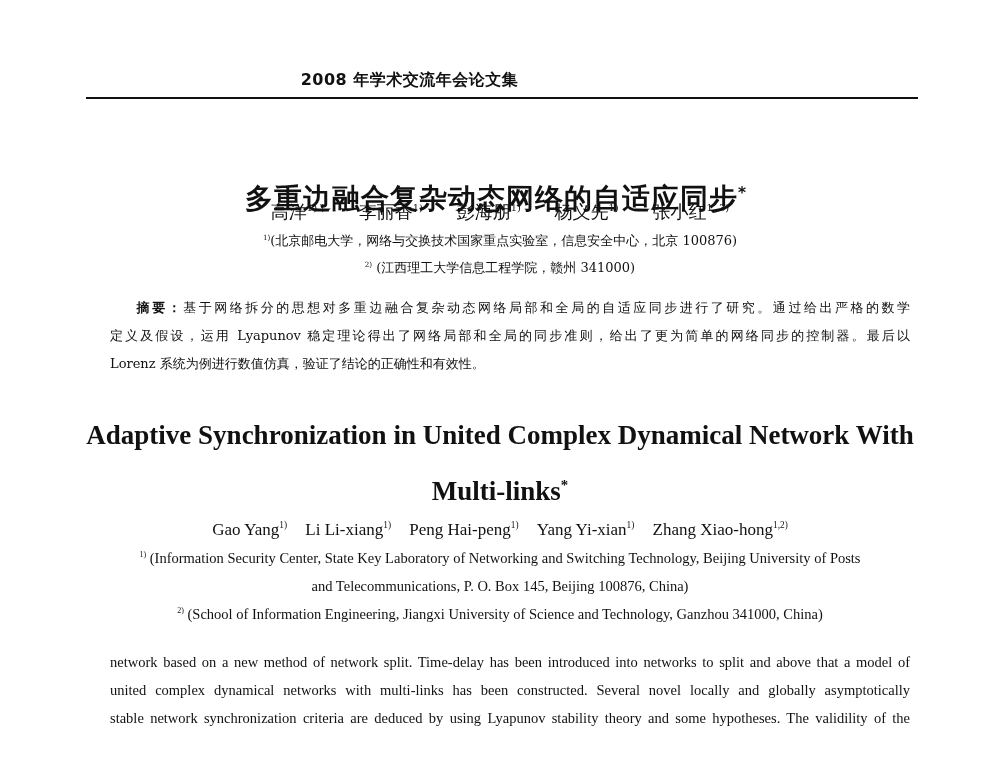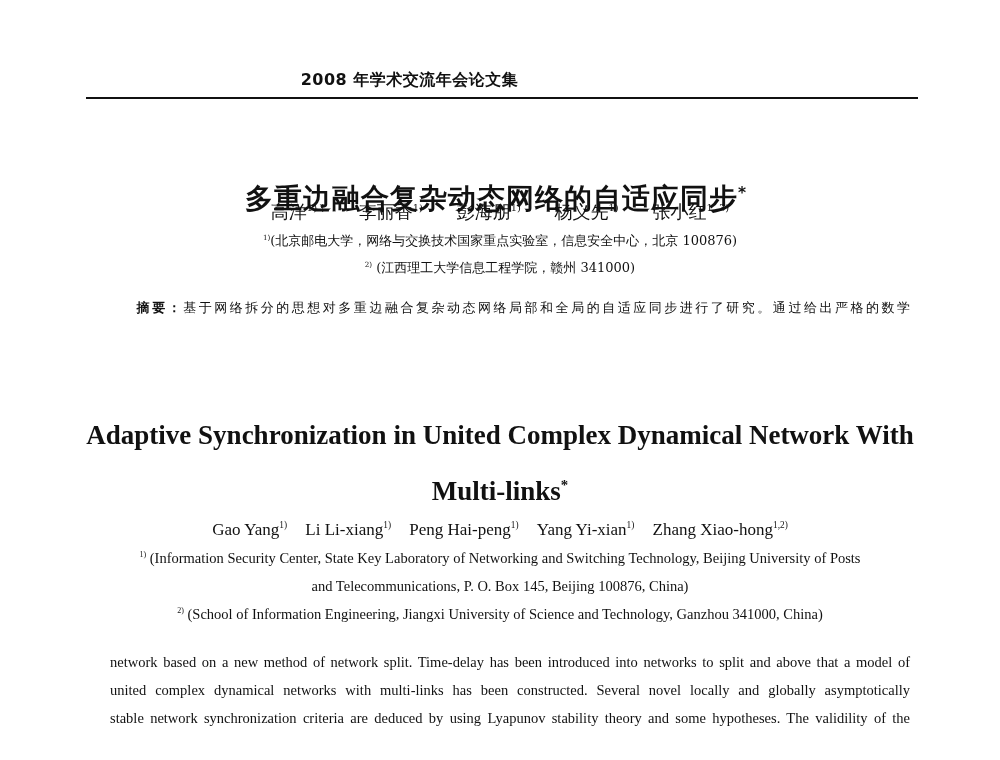--- a/index.html
+++ b/index.html
@@ -37,20 +37,22 @@
   <span class="au"><span>彭海朋</span><sup>1)</sup></span>
   <span class="au"><span>杨义先</span><sup>1)</sup></span>
   <span class="au"><span>张小红</span><sup>1, 3)</sup></span>
 </div>
 
 <div class="abs cn-aff" style="top:232px"><sup>1)</sup><span>(北京邮电大学，网络与交换技术国家重点实验室，信息安全中心，北京 100876)</span></div>
 <div class="abs cn-aff" style="top:259px"><sup>2)</sup> <span>(江西理工大学信息工程学院，赣州 341000)</span></div>
 
 <div class="abs cn-abs" style="top:294px">
   <span class="line just">&nbsp;&nbsp;&nbsp;&nbsp;<span class="lbl">摘要：</span><span>基于网络拆分的思想对多重边融合复杂动态网络局部和全局的自适应同步进行了研究。通过给出严格的数学</span></span>
+  <span class="line just">定义及假设，运用 Lyapunov 稳定理论得出了网络局部和全局的同步准则，给出了更为简单的网络同步的控制器。最后以</span>
+  <span class="line">Lorenz 系统为例进行数值仿真，验证了结论的正确性和有效性。</span>
 </div>
 
 <div class="abs en-title" style="top:420px">Adaptive Synchronization in United Complex Dynamical Network With</div>
 <div class="abs en-title" style="top:476px"><span>Multi-links</span><sup>*</sup></div>
 
 <div class="abs en-authors">
   <span class="au"><span>Gao Yang</span><sup>1)</sup></span>
   <span class="au"><span>Li Li-xiang</span><sup>1)</sup></span>
   <span class="au"><span>Peng Hai-peng</span><sup>1)</sup></span>
   <span class="au"><span>Yang Yi-xian</span><sup>1)</sup></span>

